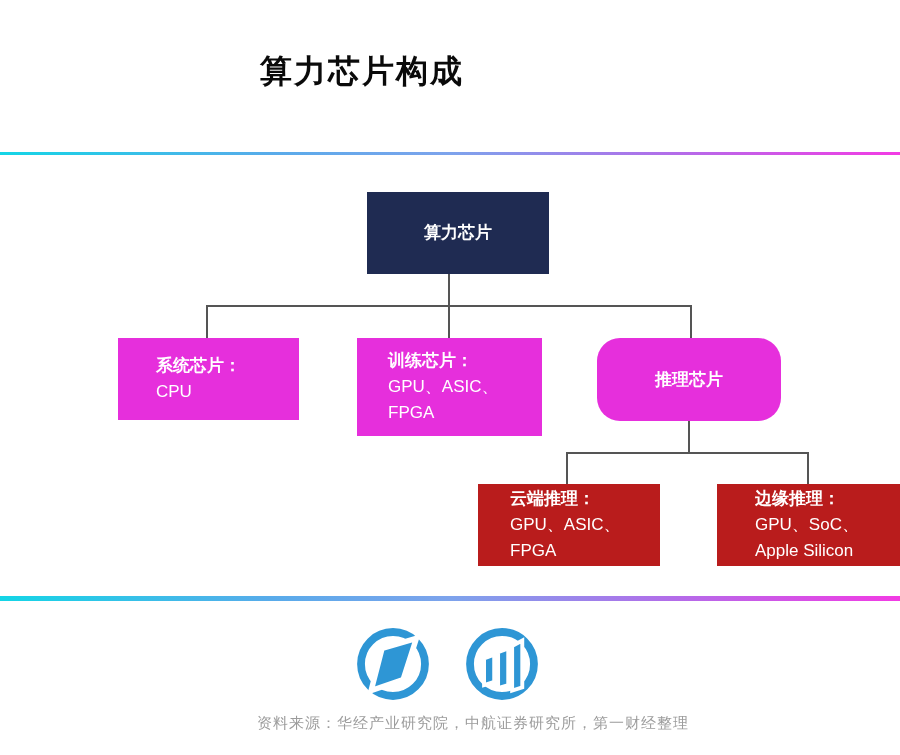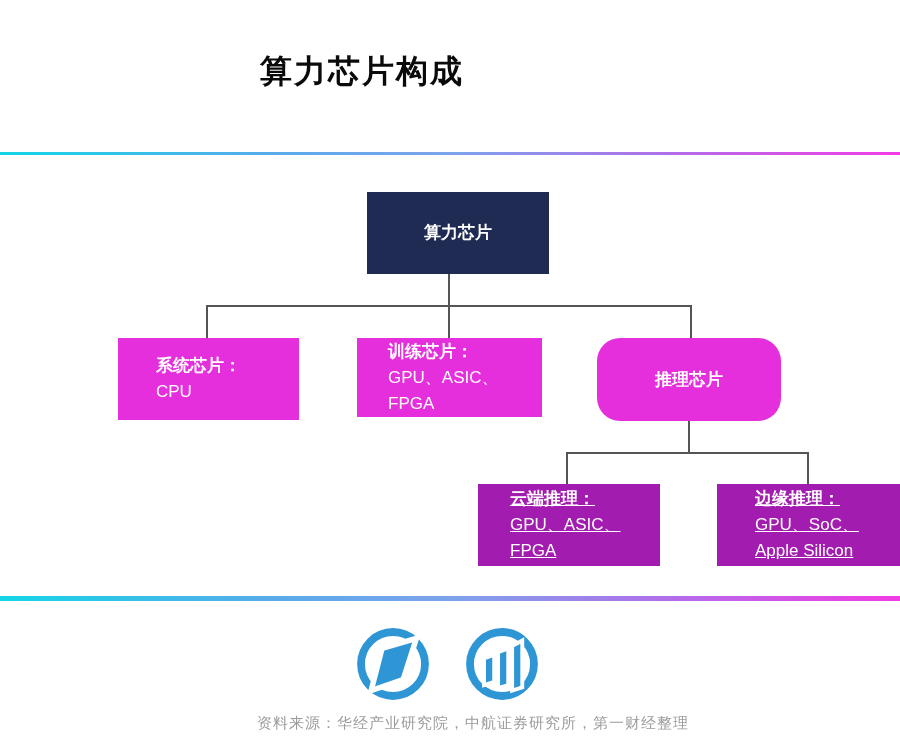--- a/index.html
+++ b/index.html
@@ -19,21 +19,21 @@
   .grad-top{top:152px;height:3px;}
   .grad-bottom{top:596px;height:5px;}
 
   .node{
     position:absolute;box-sizing:border-box;color:#ffffff;
     font-size:17px;line-height:26px;
     display:flex;flex-direction:column;justify-content:center;
   }
   .node-root{background:#1f2b52;align-items:center;font-weight:bold;}
   .node-magenta{background:#e62fdc;}
-  .node-cyan{background:#a21caf;text-decoration:underline;}
+  .node-cyan{background:#b91c1c;}
   .node-center{align-items:center;border-radius:23px;}
   .node-title{font-weight:bold;}
 
   .cline{position:absolute;background:#555555;}
 
   .logos{position:absolute;top:625px;left:0;width:900px;height:80px;}
   .logo{position:absolute;top:0;}
   .logo-1{left:354px;}
   .logo-2{left:463px;}
 
@@ -61,21 +61,21 @@
     <div class="cline" style="left:206px;top:305px;width:486px;height:2px;"></div>
     <div class="cline" style="left:206px;top:306px;width:2px;height:32px;"></div>
     <div class="cline" style="left:448px;top:306px;width:2px;height:32px;"></div>
     <div class="cline" style="left:690px;top:306px;width:2px;height:32px;"></div>
 
     <div class="node node-magenta" style="left:118px;top:338px;width:181px;height:82px;padding-left:38px;">
       <div class="node-title">系统芯片：</div>
       <div>CPU</div>
     </div>
 
-    <div class="node node-magenta" style="left:357px;top:338px;width:185px;height:79px;padding-left:31px;">
+    <div class="node node-magenta" style="left:357px;top:338px;width:185px;height:98px;padding-left:31px;">
       <div class="node-title">训练芯片：</div>
       <div>GPU、ASIC、</div>
       <div>FPGA</div>
     </div>
 
     <div class="node node-magenta node-center" style="left:597px;top:338px;width:184px;height:83px;">
       <div class="node-title">推理芯片</div>
     </div>
 
     <div class="cline" style="left:688px;top:421px;width:2px;height:32px;"></div>

